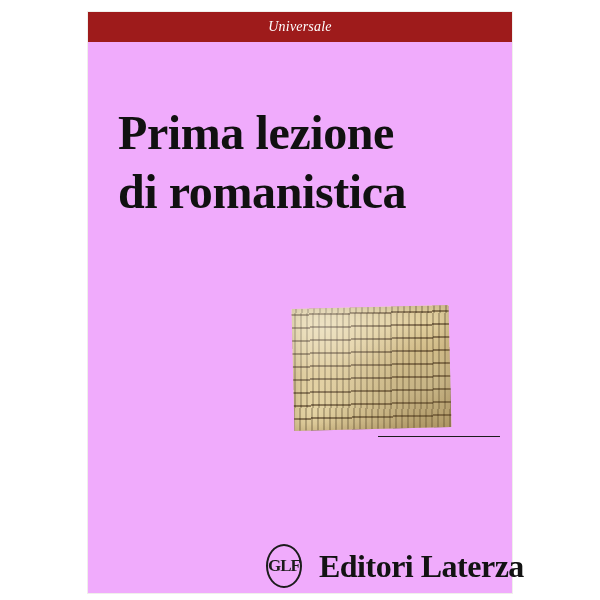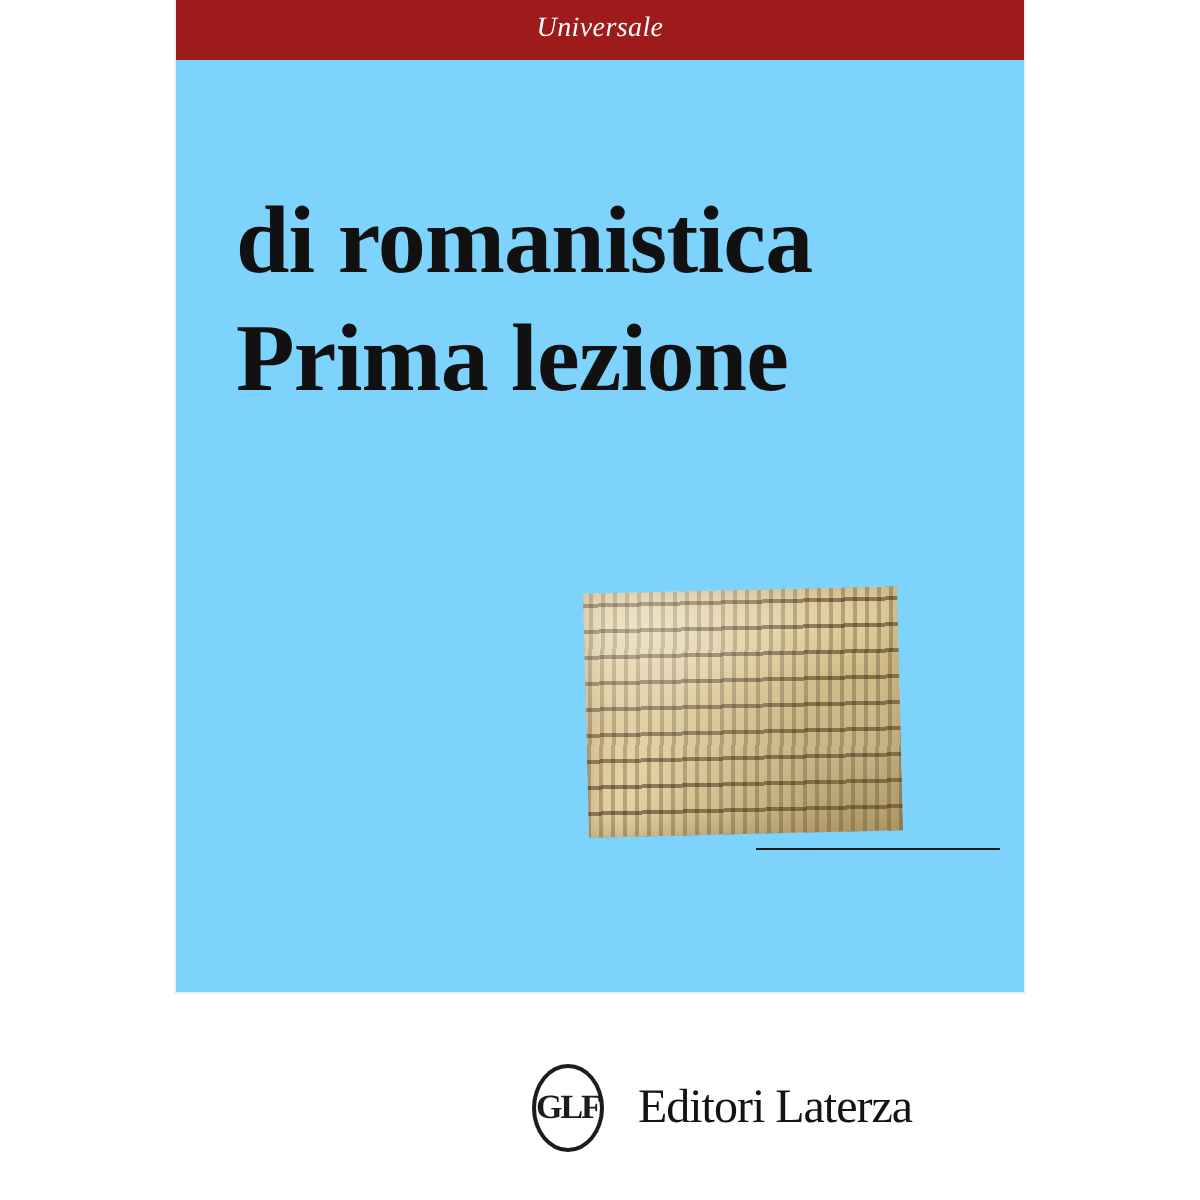--- a/index.html
+++ b/index.html
@@ -18,24 +18,24 @@
     position: relative;
     width: 600px;
     height: 600px;
     background: #ffffff;
   }
 
   
   .cover-page {
     position: absolute;
     left: 88px;
-    top: 0px;
+    top: 12px;
     width: 424px;
-    height: 496px;
-    background: #7dd3fc;
+    height: 581px;
+    background: #f0abfc;
     box-shadow: 0 0 0 1px #f0efeb;
   }
 
   
   .series-band {
     position: absolute;
     left: 0;
     top: 0;
     width: 424px;
     height: 30px;
@@ -161,22 +161,22 @@
     align-items: center;
     justify-content: center;
     font-family: "Liberation Serif", serif;
     font-weight: bold;
     font-size: 17px;
     color: #1c1c1c;
     letter-spacing: -1px;
   }
   .publisher-name {
     font-family: "Liberation Serif", serif;
-    font-weight: normal;
-    font-size: 24px;
+    font-weight: bold;
+    font-size: 32px;
     color: #131313;
     letter-spacing: -0.5px;
     white-space: nowrap;
   }
 
   
   .promo {
     position: absolute;
     left: 358px;
     top: 528px;
@@ -232,22 +232,22 @@
   <div class="page-edge-right"></div>
 
   <div class="cover-page">
 
     <div class="series-band">
       <span class="series-label">Universale</span>
     </div>
 
 
     <div class="title">
+      <span class="line">Prima lezione</span>
       <span class="line">di romanistica</span>
-      <span class="line">Prima lezione</span>
     </div>
 
     <div class="manuscript"></div>
 
     <div class="rule"></div>
 
     <div class="publisher">
       <span class="glf-mark">GLF</span>
       <span class="publisher-name">Editori Laterza</span>
     </div>

